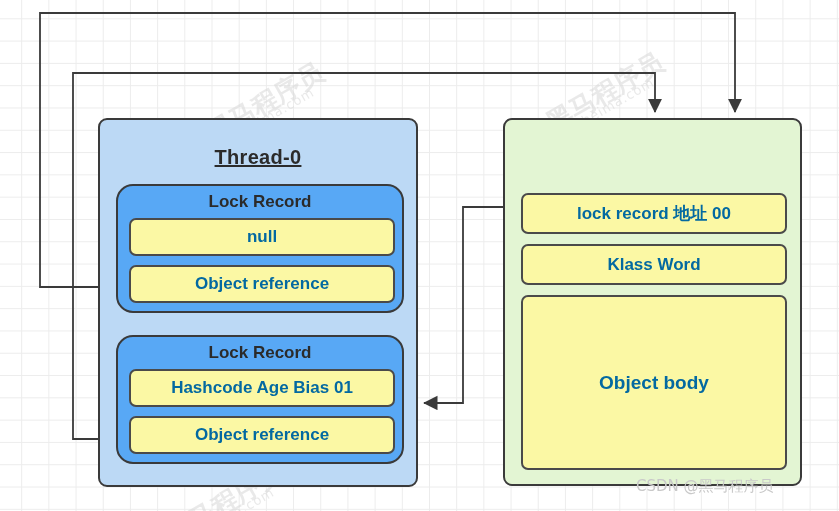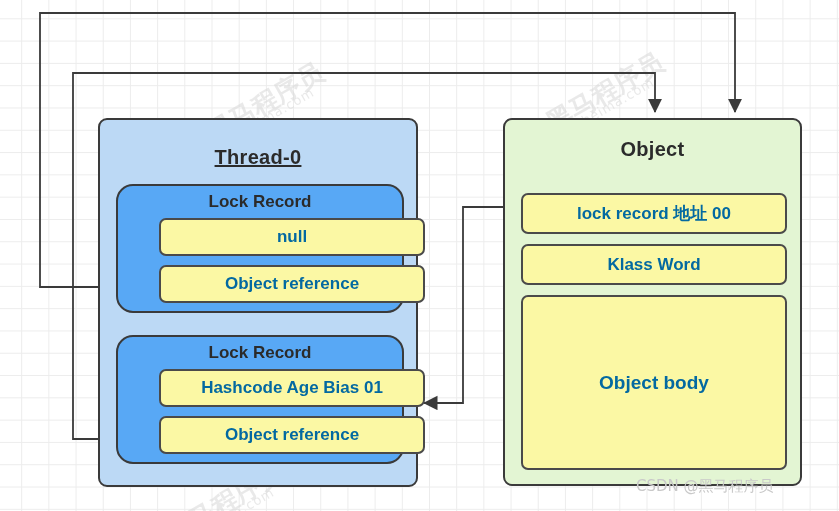--- a/index.html
+++ b/index.html
@@ -56,21 +56,21 @@
     position:absolute;left:0;right:0;top:6px;text-align:center;
     font-size:17px;font-weight:700;color:#2b2b2b;
   }
 
   .field{
     position:absolute;box-sizing:border-box;
     background:#fbf8a4;border:2px solid #4a4a4a;border-radius:7px;
     display:flex;align-items:center;justify-content:center;
     font-size:17px;font-weight:700;color:#0369a1;text-align:center;
   }
-  .lr-field{left:11px;width:266px;height:38px;margin-left:30px;}
+  .lr-field{left:11px;width:266px;height:38px;}
   .lr-f1{top:32px;}
   .lr-f2{top:79px;}
 
   .obj-field{left:16px;width:266px;}
   .of-1{top:73px;height:41px;font-size:17px;}
   .of-2{top:124px;height:41px;}
   .of-3{top:175px;height:175px;font-size:19px;}
 
   .credit{
     position:absolute;left:636px;top:477px;
@@ -116,19 +116,18 @@
   </div>
 
   <div class="lock-record lr-2">
     <div class="lr-title">Lock Record</div>
     <div class="field lr-field lr-f1">Hashcode Age Bias 01</div>
     <div class="field lr-field lr-f2">Object reference</div>
   </div>
 </div>
 
 <div class="box object-box">
-  <div class="box-title">Object</div>
   <div class="field obj-field of-1">lock record 地址 00</div>
   <div class="field obj-field of-3">Object body</div>
   <div class="field obj-field of-2">Klass Word</div>
 </div>
 
 <div class="credit">CSDN @黑马程序员</div>
 
 </body></html>

